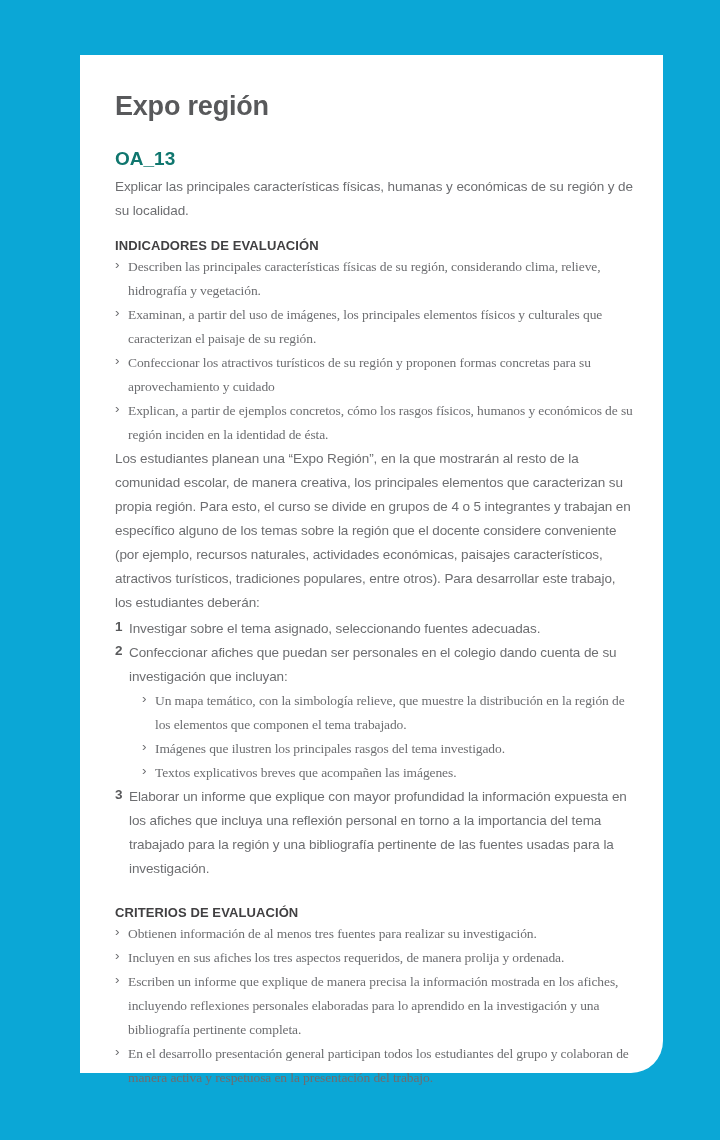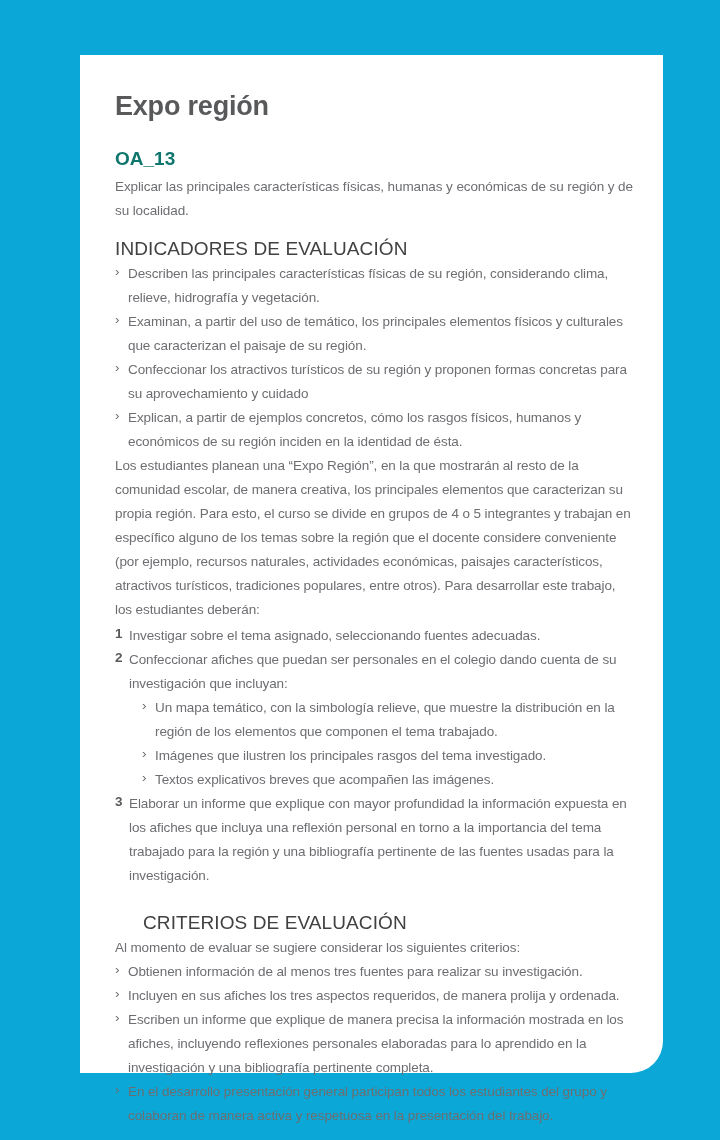--- a/index.html
+++ b/index.html
@@ -37,37 +37,37 @@
   .oa-heading { font-size: 19px; }
   .activity-heading { font-size: 22px; margin: 36px 0 6px 0; }
   .body-text, .bullet-text, .step-text {
     font-size: 13.5px;
     line-height: 24px;
     color: #6d6e71;
     letter-spacing: -0.1px;
   }
   p.body-text { margin: 0; }
   .subhead {
-    font-size: 19px;
-    font-weight: normal;
+    font-size: 13px;
+    font-weight: bold;
     color: #414042;
     letter-spacing: 0.1px;
     margin: 15px 0 2px 0;
   }
-  .criteria .subhead { margin-top: 24px; margin-left: 28px; }
+  .criteria .subhead { margin-top: 24px; }
   .bullet-list { margin: 0; }
   .bullet-item { display: flex; }
   .bullet-marker {
     flex: none;
     width: 13px;
     font-size: 13.5px;
     line-height: 20px;
     color: #6d6e71;
   }
-  .bullet-text { flex: 1; }
+  .bullet-text { flex: 1; font-family: Liberation Serif, serif; }
   .steps { margin-top: 2px; }
   .step-item { display: flex; }
   .step-number {
     flex: none;
     width: 14px;
     font-size: 13.5px;
     line-height: 20px;
     font-weight: bold;
     color: #58595b;
   }
@@ -88,21 +88,21 @@
 
   <section>
     <h3 class="subhead">INDICADORES DE EVALUACIÓN</h3>
     <div class="bullet-list">
       <div class="bullet-item">
         <span class="bullet-marker">›</span>
         <span class="bullet-text">Describen las principales características físicas de su región, considerando clima, relieve, hidrografía y vegetación.</span>
       </div>
       <div class="bullet-item">
         <span class="bullet-marker">›</span>
-        <span class="bullet-text">Examinan, a partir del uso de temático, los principales elementos físicos y culturales que caracterizan el paisaje de su región.</span>
+        <span class="bullet-text">Examinan, a partir del uso de imágenes, los principales elementos físicos y culturales que caracterizan el paisaje de su región.</span>
       </div>
       <div class="bullet-item">
         <span class="bullet-marker">›</span>
         <span class="bullet-text">Confeccionar los atractivos turísticos de su región y proponen formas concretas para su aprovechamiento y cuidado</span>
       </div>
       <div class="bullet-item">
         <span class="bullet-marker">›</span>
         <span class="bullet-text">Explican, a partir de ejemplos concretos, cómo los rasgos físicos, humanos y económicos de su región inciden en la identidad de ésta.</span>
       </div>
     </div>
@@ -146,21 +146,20 @@
         <div class="step-body">
           <p class="body-text step-text">Elaborar un informe que explique con mayor profundidad la información expuesta en los afiches que incluya una reflexión personal en torno a la importancia del tema trabajado para la región y una bibliografía pertinente de las fuentes usadas para la investigación.</p>
         </div>
       </div>
 
     </div>
   </section>
 
   <section class="criteria">
     <h3 class="subhead">CRITERIOS DE EVALUACIÓN</h3>
-    <p class="body-text">Al momento de evaluar se sugiere considerar los siguientes criterios:</p>
     <div class="bullet-list">
       <div class="bullet-item">
         <span class="bullet-marker">›</span>
         <span class="bullet-text">Obtienen información de al menos tres fuentes para realizar su investigación.</span>
       </div>
       <div class="bullet-item">
         <span class="bullet-marker">›</span>
         <span class="bullet-text">Incluyen en sus afiches los tres aspectos requeridos, de manera prolija y ordenada.</span>
       </div>
       <div class="bullet-item">

